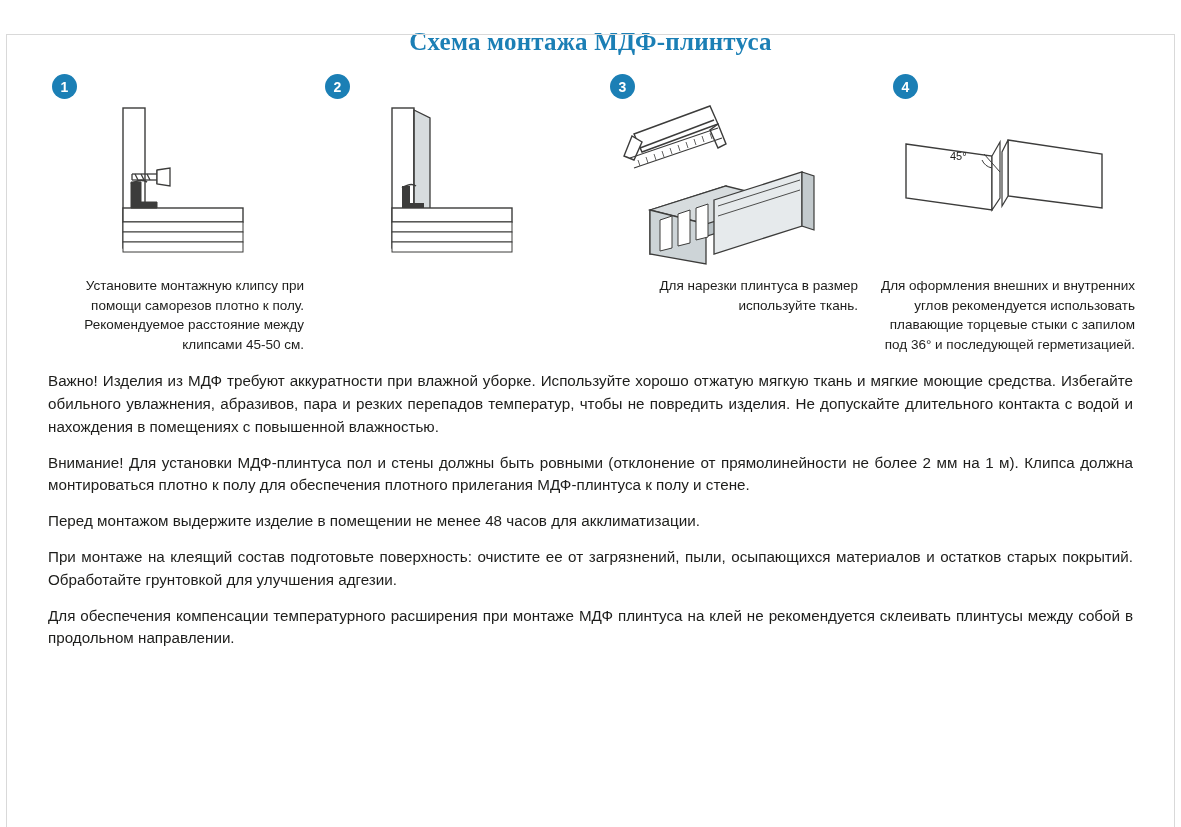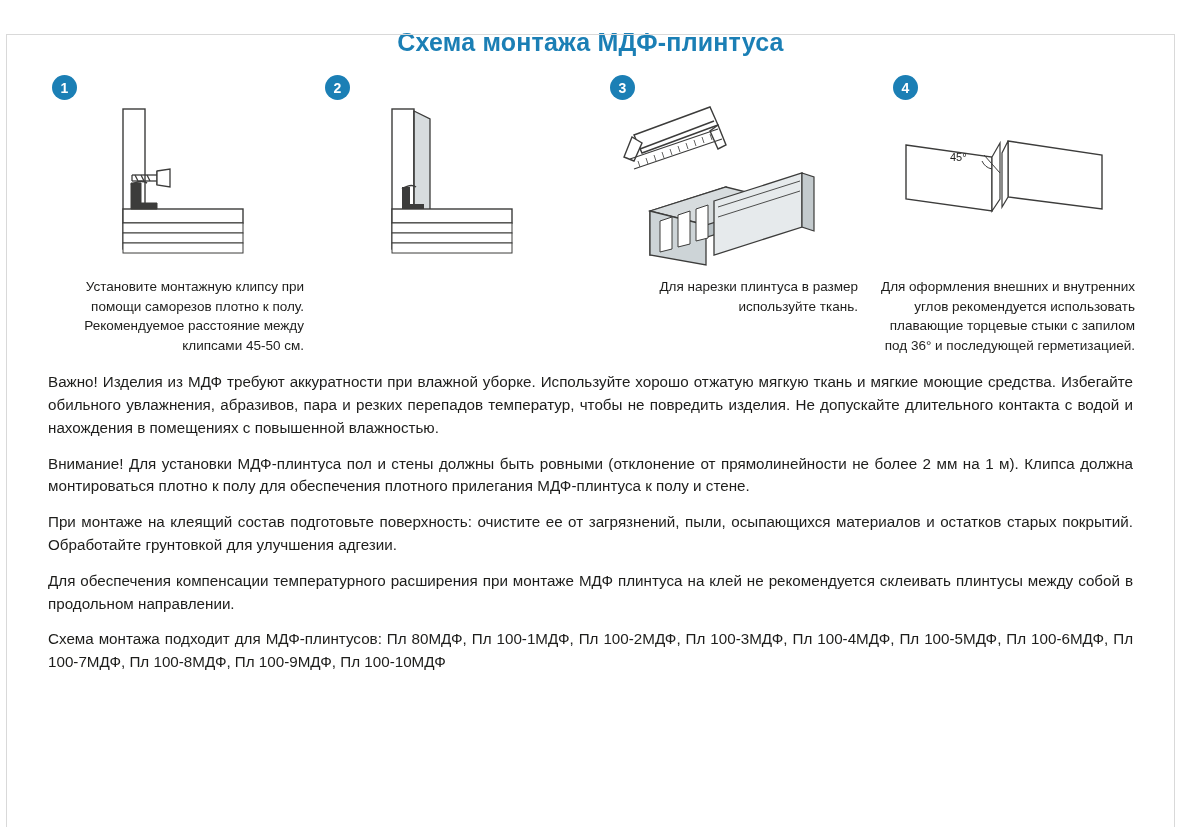--- a/index.html
+++ b/index.html
@@ -30,20 +30,21 @@
     border: 1px solid #d9d9d9;
     pointer-events: none;
   }
   .title {
     text-align: center;
     font-size: 25px;
     font-weight: bold;
     color: #1b7fb5;
     margin: 28px 0 0 0;
     letter-spacing: 0.2px;
+    font-family: Liberation Serif, serif;
   }
   .steps {
     display: flex;
     justify-content: space-between;
     margin: 18px 40px 0 40px;
   }
   .step {
     width: 270px;
     position: relative;
     display: flex;
@@ -205,17 +206,17 @@
         </svg>
       </div>
       <div class="caption">Для оформления внешних и внутренних углов рекомендуется использовать плавающие торцевые стыки с запилом под 36° и последующей герметизацией.</div>
     </div>
 
   </div>
 
   <div class="body-text">
     <p><span class="lead">Важно!</span><span> Изделия из МДФ требуют аккуратности при влажной уборке. Используйте хорошо отжатую мягкую ткань и мягкие моющие средства. Избегайте обильного увлажнения, абразивов, пара и резких перепадов температур, чтобы не повредить изделия. Не допускайте длительного контакта с водой и нахождения в помещениях с повышенной влажностью.</span></p>
     <p><span class="lead">Внимание!</span><span> Для установки МДФ-плинтуса пол и стены должны быть ровными (отклонение от прямолинейности не более 2 мм на 1 м). Клипса должна монтироваться плотно к полу для обеспечения плотного прилегания МДФ-плинтуса к полу и стене.</span></p>
+    <p><span>Перед монтажом выдержите изделие в помещении не менее 48 часов для акклиматизации.</span></p>
     <p><span>При монтаже на клеящий состав подготовьте поверхность: очистите ее от загрязнений, пыли, осыпающихся материалов и остатков старых покрытий. Обработайте грунтовкой для улучшения адгезии.</span></p>
     <p><span>Для обеспечения компенсации температурного расширения при монтаже МДФ плинтуса на клей не рекомендуется склеивать плинтусы между собой в продольном направлении.</span></p>
-    <p><span class="lead">Схема монтажа подходит для МДФ-плинтусов:</span><span> Пл 80МДФ, Пл 100-1МДФ, Пл 100-2МДФ, Пл 100-3МДФ, Пл 100-4МДФ, Пл 100-5МДФ, Пл 100-6МДФ, Пл 100-7МДФ, Пл 100-8МДФ, Пл 100-9МДФ, Пл 100-10МДФ</span></p>
   </div>
 </div>
 
 </body></html>

